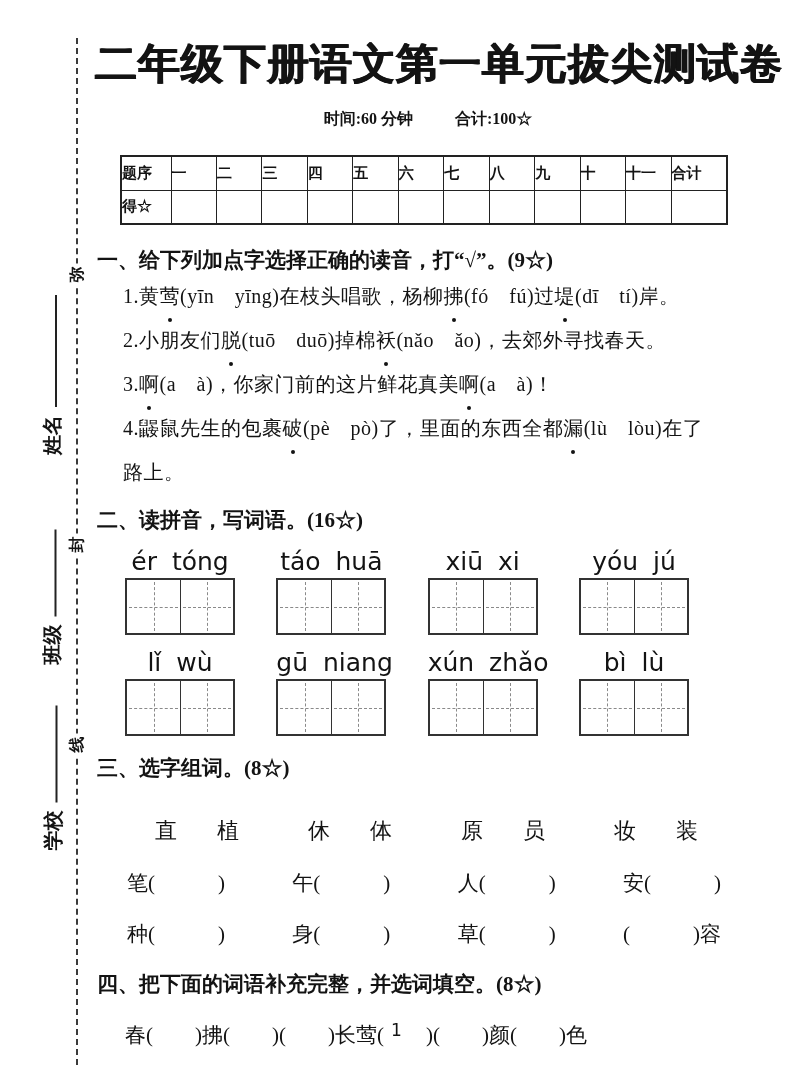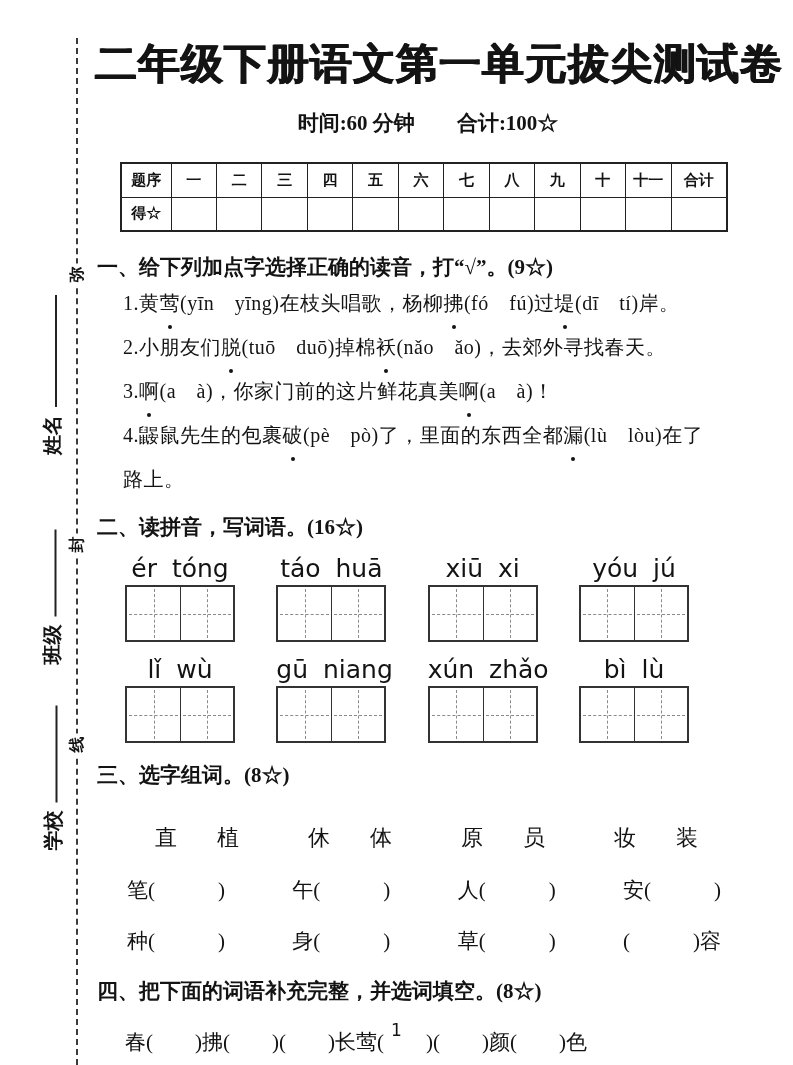--- a/index.html
+++ b/index.html
@@ -43,31 +43,31 @@
 
   .title {
     margin-top: 36px; text-align: center;
     font-family: "Liberation Sans", "DejaVu Sans", sans-serif;
     font-size: 42px; font-weight: 700; letter-spacing: 1px;
     text-shadow: 0.8px 0 0 #131313, -0.8px 0 0 #131313;
     white-space: nowrap;
   }
   .meta {
     margin-top: 17px; display: flex; justify-content: center; gap: 42px;
-    font-size: 21px; font-weight: 700;
+    font-size: 16px; font-weight: 700;
   }
 
   table.score {
     margin: 25px 0 0 25px; width: 608px;
     border-collapse: collapse; table-layout: fixed;
     border: 2px solid #222;
   }
   table.score td {
     border: 1px solid #222; height: 34px;
-    text-align: center; vertical-align: middle;
+    vertical-align: middle;
     font-size: 15px; font-weight: 700;
   }
 
   .sec-heading {
     font-size: 21px; font-weight: 700; margin-left: 2px; white-space: nowrap;
   }
   .s1-head { margin-top: 21px; }
   .item {
     margin-left: 28px; font-size: 20px; line-height: 44px;
     white-space: pre; letter-spacing: 0.5px;

